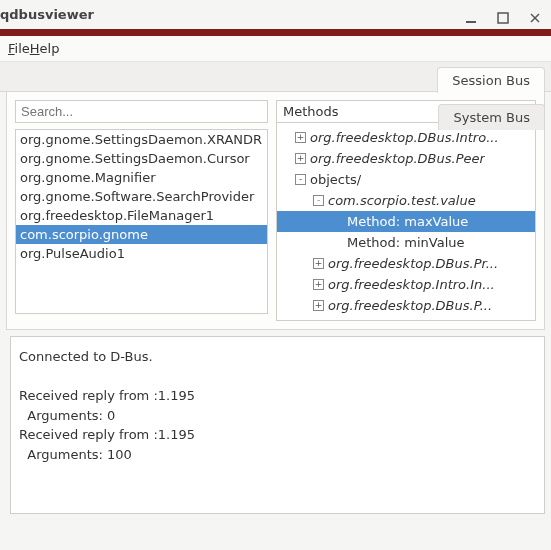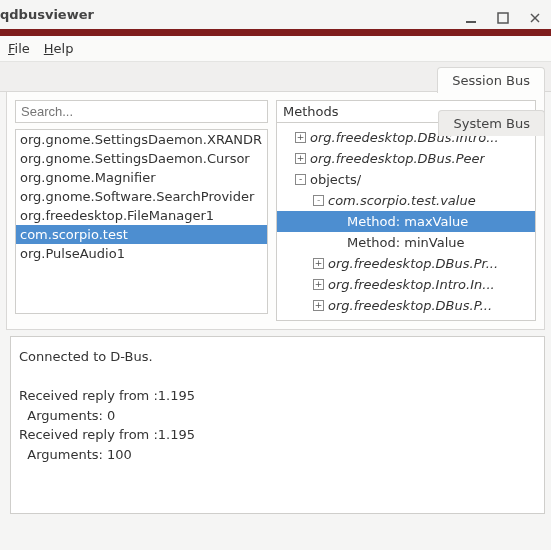--- a/index.html
+++ b/index.html
@@ -1,27 +1,27 @@
 <!DOCTYPE html>
 <html><head>
 <meta charset="utf-8">
 <style>
 * { box-sizing: border-box; margin: 0; padding: 0; }
 body { font-family: "DejaVu Sans", Arial, sans-serif; font-size: 13px; color: #333; background: #f5f5f4; width: 551px; height: 550px; overflow: hidden; }
 .titlebar { height: 36px; background: #f5f5f4; display: flex; align-items: center; justify-content: flex-start; position: relative; border-bottom: 7px solid #7f1d1d; }
 .titlebar-title { font-weight: bold; font-size: 13px; color: #444; }
 .titlebar-controls { position: absolute; right: 6px; top: 0; height: 36px; display: flex; align-items: center; gap: 12px; }
 .titlebar-controls span { width: 20px; height: 20px; display: flex; align-items: center; justify-content: center; font-size: 14px; color: #555; cursor: pointer; }
-.menubar { height: 26px; background: #fafaf9; display: flex; align-items: center; padding: 0 8px; gap: 14px; border-bottom: 1px solid #e4e4e2; }
+.menubar { height: 26px; background: #fafaf9; display: flex; align-items: center; padding: 0 8px; border-bottom: 1px solid #e4e4e2; }
 .menubar-item { font-size: 13px; color: #333; cursor: pointer; }
 .menubar-item .uline { text-decoration: underline; }
 .tabs { display: flex; align-items: flex-end; padding: 4px 6px 0 6px; background: #f0efee; height: 30px; border-bottom: 1px solid #d9d8d6; flex-direction: column; }
 .tab { padding: 5px 14px; background: #eeedeb; border: 1px solid #d9d8d6; border-bottom: none; border-top-left-radius: 4px; border-top-right-radius: 4px; margin-right: 0; color: #444; cursor: pointer; font-size: 13px; }
 .tab.active { background: #fdfdfc; position: relative; top: 1px; }
-.tab.inactive { background: #eeedeb; top: 18px; position: relative; }
+.tab.inactive { background: #eeedeb; top: 12px; position: relative; }
 .content { background: #fdfdfc; border: 1px solid #d9d8d6; border-top: none; margin: 0 6px 6px 6px; padding: 8px; }
 .upper { display: flex; gap: 8px; }
 .left-pane { width: 253px; display: flex; flex-direction: column; gap: 6px; }
 .search-box { border: 1px solid #cfcecb; padding: 3px 5px; background: #fff; color: #aaa; font-size: 13px; }
 .service-list { border: 1px solid #cfcecb; background: #fff; height: 185px; overflow: hidden; }
 .service-item { padding: 2px 4px; font-size: 13px; white-space: nowrap; overflow: hidden; }
 .service-item.selected { background: #4d8ed0; color: #fff; }
 .right-pane { flex: 1; border: 1px solid #cfcecb; background: #fff; display: flex; flex-direction: column; }
 .right-header { padding: 3px 6px; font-size: 13px; color: #333; border-bottom: 1px solid #cfcecb; }
 .tree { padding: 4px 0; font-size: 13px; }
@@ -70,21 +70,21 @@
 <div class="content">
   <div class="upper">
     <div class="left-pane">
       <input class="search-box" placeholder="Search..." style="">
       <div class="service-list">
         <div class="service-item">org.gnome.SettingsDaemon.XRANDR</div>
         <div class="service-item">org.gnome.SettingsDaemon.Cursor</div>
         <div class="service-item">org.gnome.Magnifier</div>
         <div class="service-item">org.gnome.Software.SearchProvider</div>
         <div class="service-item">org.freedesktop.FileManager1</div>
-        <div class="service-item selected">com.scorpio.test</div>
+        <div class="service-item selected">com.scorpio.gnome</div>
         <div class="service-item">org.PulseAudio1</div>
       </div>
     </div>
     <div class="right-pane">
       <div class="right-header">Methods</div>
       <div class="tree">
         <div class="tree-row italic">
             <span style="width:18px"></span>
             <span class="expander">+</span>
             <span class="tree-label">org.freedesktop.DBus.Intro...</span>

